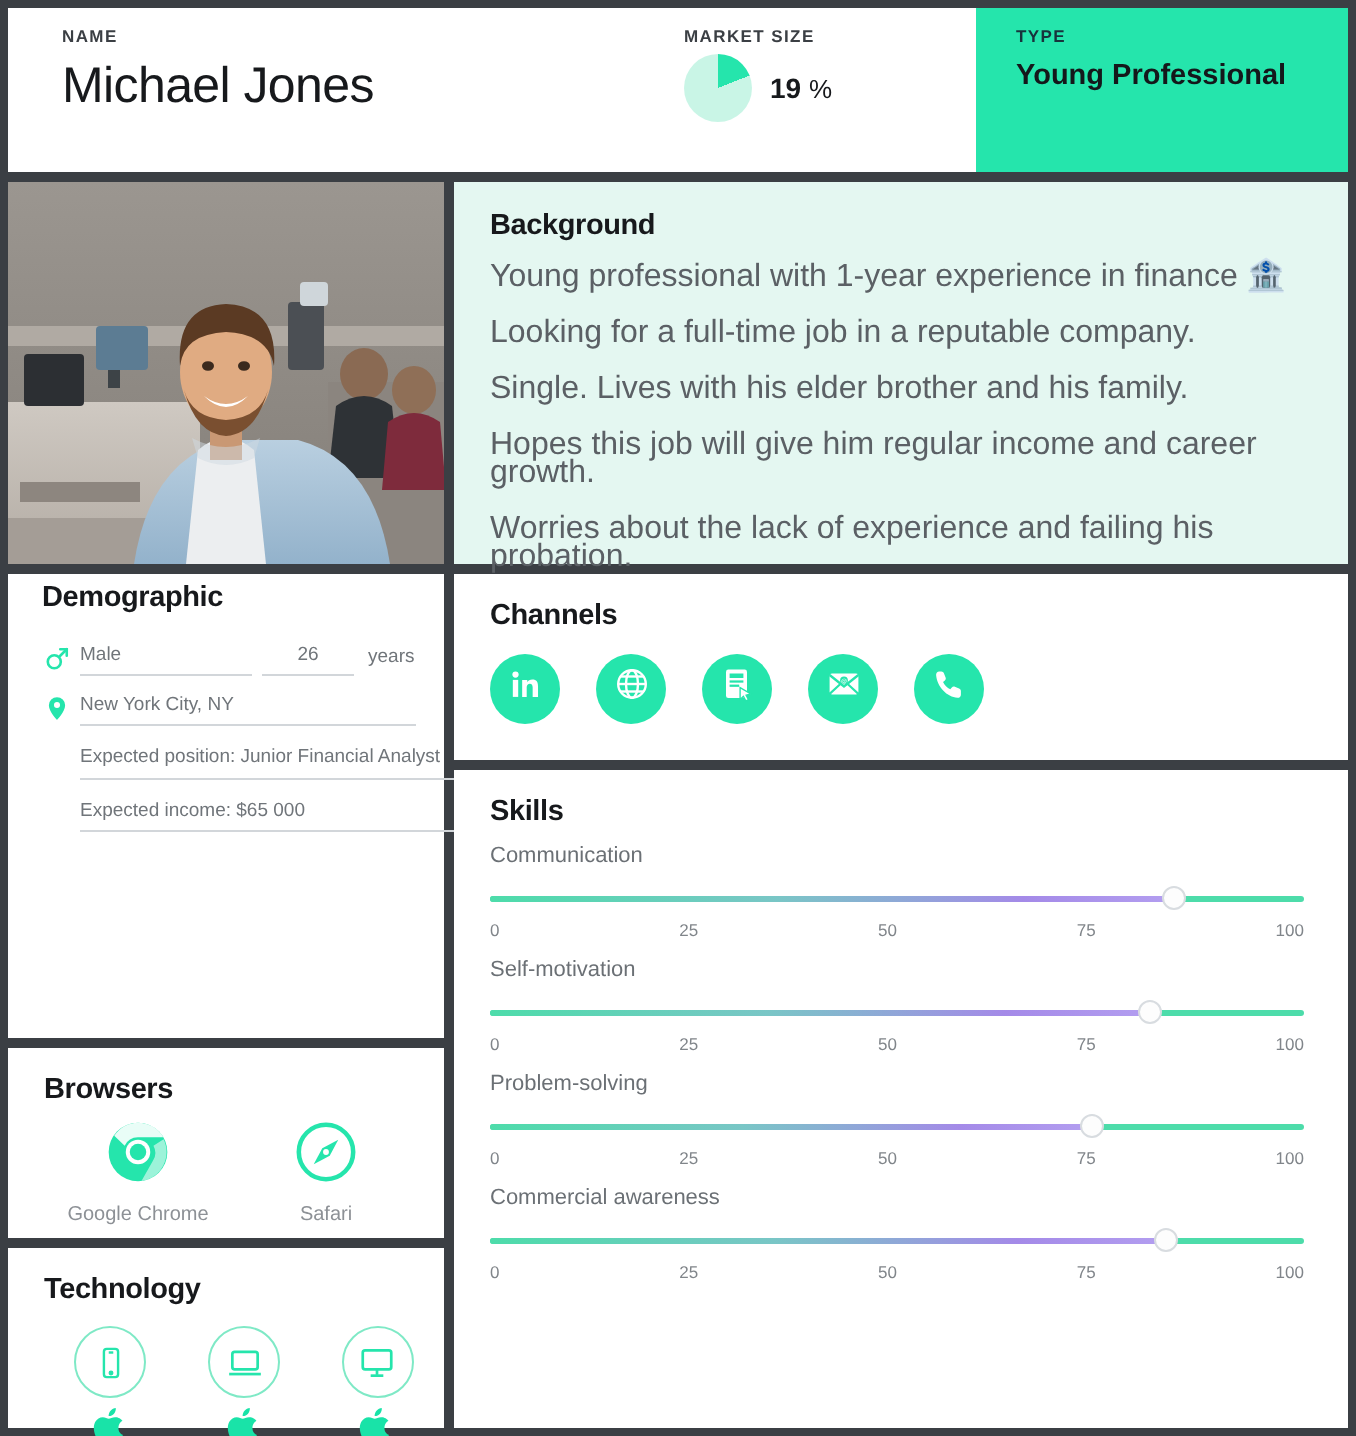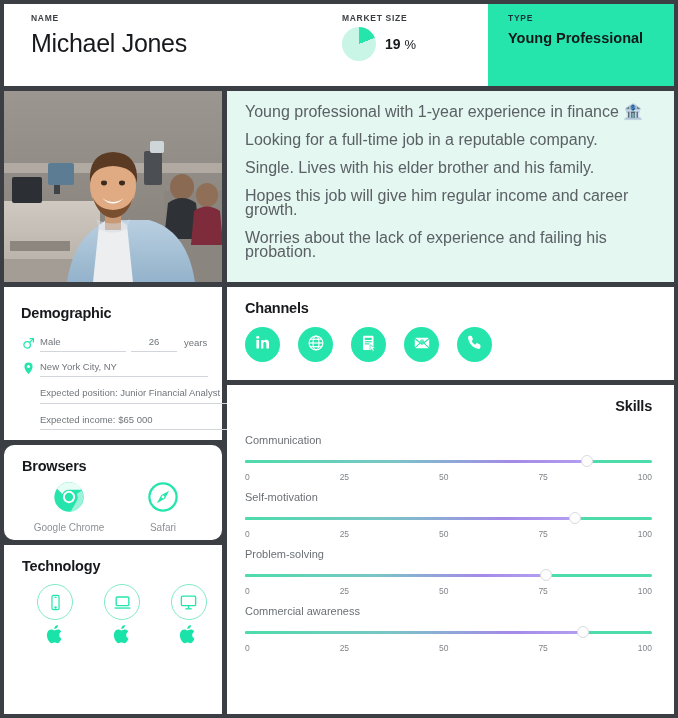--- a/index.html
+++ b/index.html
@@ -47,21 +47,21 @@
   
   .photo-card { height: 191px; overflow: hidden; position: relative; }
   .photo { width: 100%; height: 100%; display: block; }
 
   
   .bg-card { height: 191px; background: #e4f7f1; padding: 14px 18px 0 18px; }
   .bg-card .card-title { margin-bottom: 11px; }
   .bg-line { font-size: 16px; color: #5b6065; line-height: 14px; margin-bottom: 14px; }
 
   
-  .demo-card { height: 153px; padding: 18px 14px 0 17px; }
+  .demo-card { height: 232px; padding: 4px 14px 0 17px; }
   .demo-card .card-title { margin-bottom: 14px; }
   .demo-row { display: flex; align-items: flex-end; gap: 5px; margin-bottom: 8px; }
   .demo-ico { width: 14px; flex: none; display: flex; justify-content: center; align-items: center; padding-bottom: 2px;}
   .field {
     border-bottom: 1px solid #d2d6da; font-size: 9.5px; color: #70757a;
     padding-bottom: 3px; line-height: 13px;
   }
   .f-gender { width: 86px; }
   .f-age { width: 46px; text-align: center; }
   .f-years { border: none; color: #70757a; padding-left: 2px;}
@@ -73,41 +73,41 @@
   .chan-card { height: 93px; padding: 13px 0 0 18px; }
   .chan-card .card-title { margin-bottom: 11px; }
   .chan-row { display: flex; gap: 18px; }
   .chan-ico {
     width: 35px; height: 35px; border-radius: 50%; background: #25e5ac;
     display: flex; align-items: center; justify-content: center;
   }
 
   
   .skills-card { flex: 1; padding: 13px 22px 0 18px; min-height: 0; }
-  .skills-card .card-title { margin-bottom: 20px; text-align: right; }
+  .skills-card .card-title { margin-bottom: 8px; }
   .skill { margin-bottom: 9px; }
   .skill-name { font-size: 11px; color: #6b7075; margin-bottom: 9px; }
   .track-wrap { position: relative; height: 13px; }
   .track {
     position: absolute; top: 5px; left: 0; right: 0; height: 2.5px;
     background: #4ddcaa; border-radius: 2px;
   }
   .fill {
     position: absolute; top: 5px; left: 0; height: 2.5px; border-radius: 2px;
     background: linear-gradient(90deg, #4ddcaa 0%, #79c6c6 42%, #a48ae8 78%, #b39ef0 100%);
   }
   .knob {
     position: absolute; top: 0px; width: 12px; height: 12px; border-radius: 50%;
     background: #fdfdfd; border: 1.6px solid #d8dce0; transform: translateX(-6px);
   }
   .ticks { display: flex; justify-content: space-between; margin-top: 4px; }
   .tick { font-size: 8.5px; color: #80858a; }
 
   
-  .brow-card { height: 95px; padding: 13px 0 0 18px; border-radius: 10px; }
+  .brow-card { height: 95px; padding: 13px 0 0 18px; }
   .brow-card .card-title { margin-bottom: 7px; }
   .brow-row { display: flex; }
   .brow-item { width: 94px; display: flex; flex-direction: column; align-items: center; }
   .brow-label { font-size: 10px; color: #8d9196; margin-top: 5px; }
 
   
   .tech-card { flex: 1; padding: 13px 0 12px 18px; min-height: 0; }
   .tech-card .card-title { margin-bottom: 10px; }
   .tech-row { display: flex; }
   .tech-item { width: 76px; display: flex; flex-direction: column; align-items: center; gap: 4px; }
@@ -293,20 +293,21 @@
             </span>
           </div>
         </div>
       </div>
 
     </div>
 
     <div class="col-right">
 
       <div class="card bg-card">
+        <div class="card-title">Background</div>
         <div class="bg-line">Young professional with 1-year experience in finance 🏦</div>
         <div class="bg-line">Looking for a full-time job in a reputable company.</div>
         <div class="bg-line">Single. Lives with his elder brother and his family.</div>
         <div class="bg-line">Hopes this job will give him regular income and career growth.</div>
         <div class="bg-line">Worries about the lack of experience and failing his probation.</div>
       </div>
 
       <div class="card chan-card">
         <div class="card-title">Channels</div>
         <div class="chan-row">

